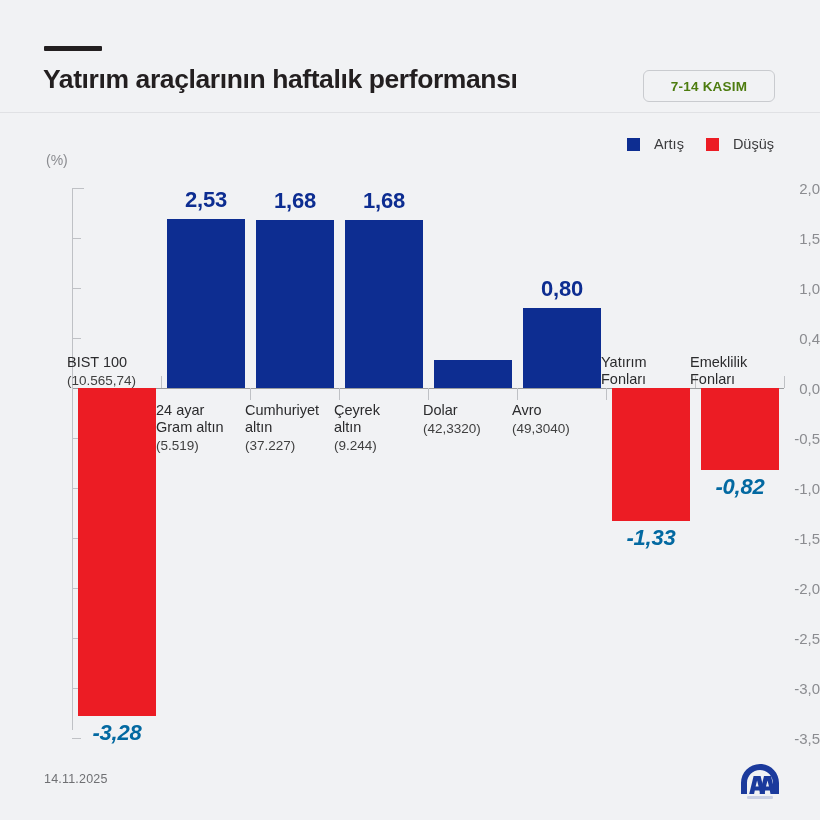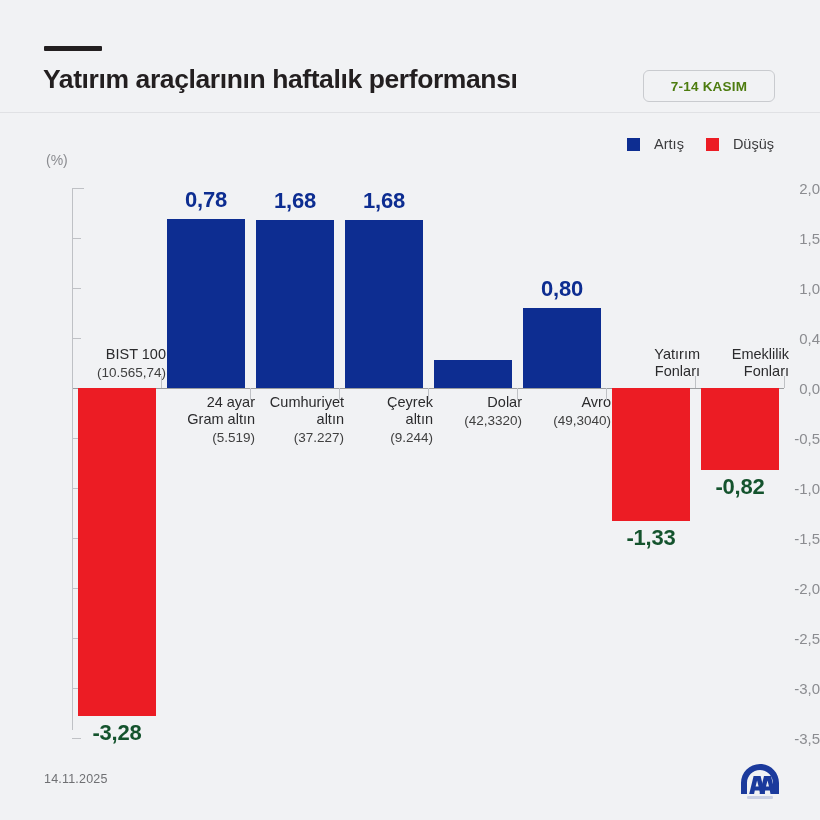--- a/index.html
+++ b/index.html
@@ -151,28 +151,29 @@
 
   .bar-value {
     position: absolute;
     text-align: center;
     font-size: 22px;
     font-weight: bold;
     letter-spacing: -0.2px;
     white-space: nowrap;
   }
   .bar-value.up   { color: #0d2d91; }
-  .bar-value.down { color: #14532d; }
+  .bar-value.down { color: #0369a1; font-style: italic; }
 
   .cat-label {
     position: absolute;
-    text-align: right;
+    text-align: left;
     font-size: 14.5px;
     color: #2b2b2d;
     line-height: 17px;
+    margin-top: 8px;
   }
   .cat-sub {
     display: block;
     font-size: 13.5px;
     color: #404040;
     margin-top: 1px;
   }
   .cat-divider {
     position: absolute;
     width: 1px;
@@ -252,21 +253,21 @@
       <div class="y-label" style="top: 588px;">-3,5</div>
     </div>
   <div id="zero-line"></div>
   <div id="bars">
       <div class="bar down" style="left: 78px; top: 238px; width: 78px; height: 328px;"></div>
       <div class="bar-value down" style="width: 112px; left: 61px; top: 570px;">-3,28</div>
       <div class="cat-label" style="width: 99px; left: 67px; top: 196px;"><span>BIST 100</span><span class="cat-sub">(10.565,74)</span></div>
       <div class="cat-divider" style="left: 161px; top: 226px; height: 12px;"></div>
       <div class="cat-divider" style="left: 72px; top: 238px; height: 12px;"></div>
       <div class="bar up" style="left: 167px; top: 69px; width: 78px; height: 169px;"></div>
-      <div class="bar-value up" style="width: 112px; left: 150px; top: 37px;">0,78</div>
+      <div class="bar-value up" style="width: 112px; left: 150px; top: 37px;">2,53</div>
       <div class="cat-label" style="width: 99px; left: 156px; top: 244px;"><span>24 ayar</span><br><span>Gram altın</span><span class="cat-sub">(5.519)</span></div>
       <div class="cat-divider" style="left: 250px; top: 238px; height: 12px;"></div>
       <div class="bar up" style="left: 256px; top: 70px; width: 78px; height: 168px;"></div>
       <div class="bar-value up" style="width: 112px; left: 239px; top: 38px;">1,68</div>
       <div class="cat-label" style="width: 99px; left: 245px; top: 244px;"><span>Cumhuriyet</span><br><span>altın</span><span class="cat-sub">(37.227)</span></div>
       <div class="cat-divider" style="left: 339px; top: 238px; height: 12px;"></div>
       <div class="bar up" style="left: 345px; top: 70px; width: 78px; height: 168px;"></div>
       <div class="bar-value up" style="width: 112px; left: 328px; top: 38px;">1,68</div>
       <div class="cat-label" style="width: 99px; left: 334px; top: 244px;"><span>Çeyrek</span><br><span>altın</span><span class="cat-sub">(9.244)</span></div>
       <div class="cat-divider" style="left: 428px; top: 238px; height: 12px;"></div>

